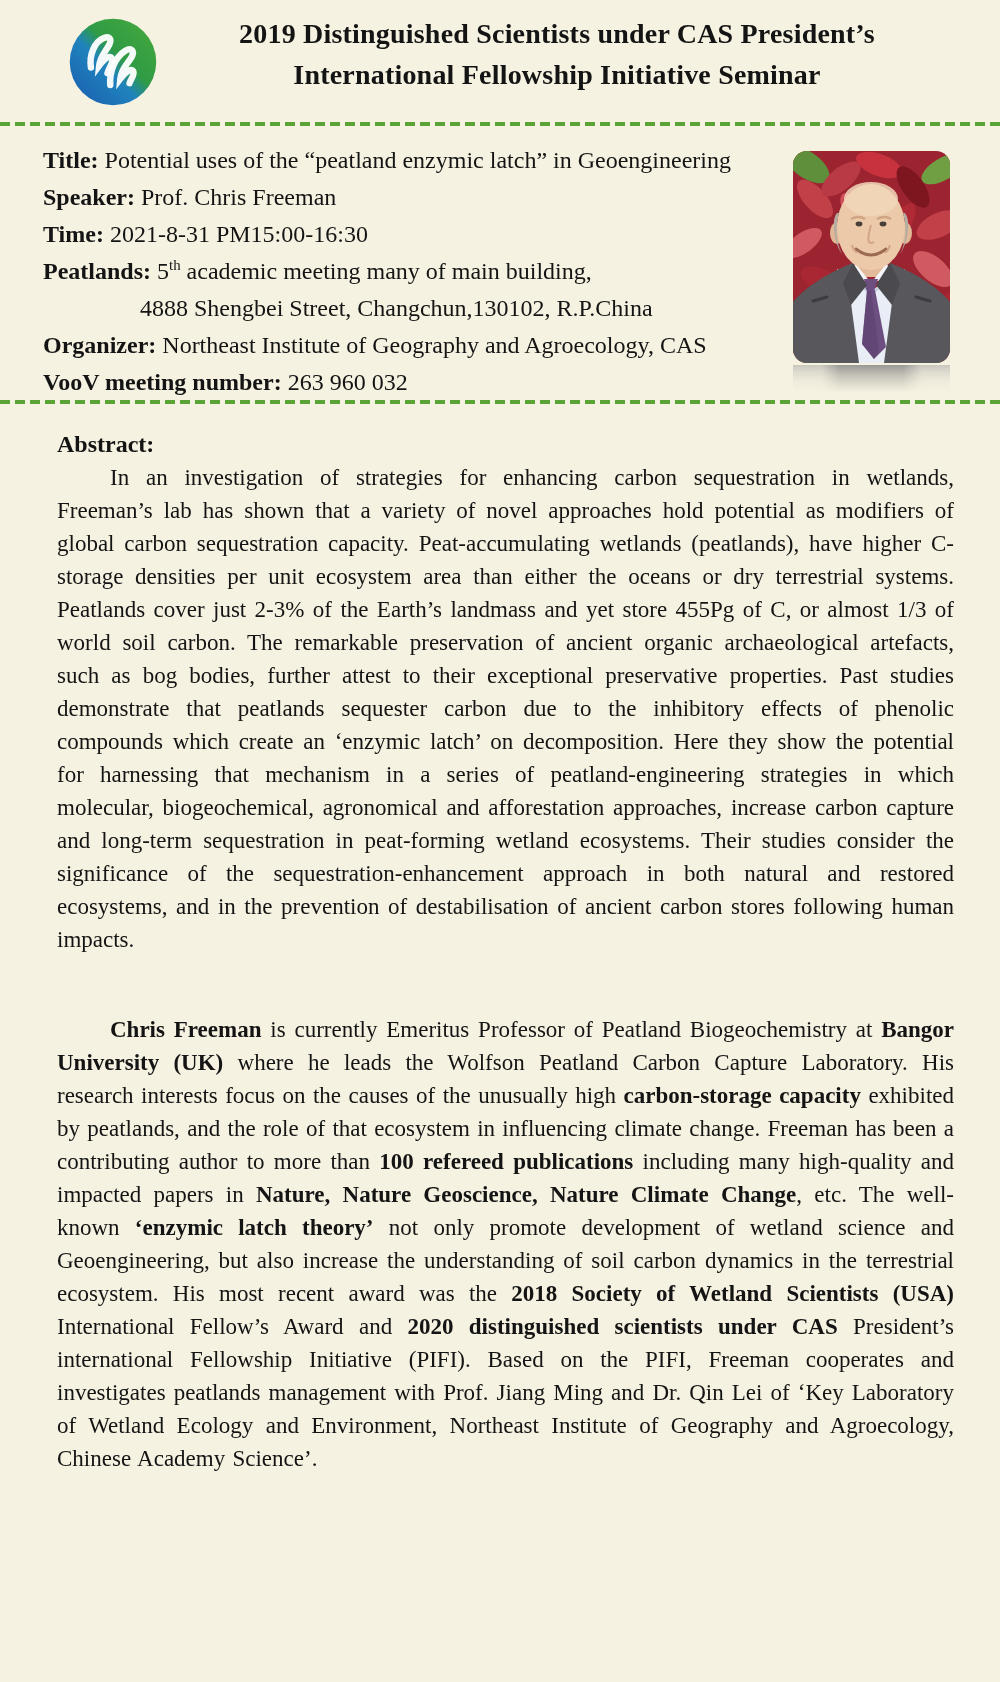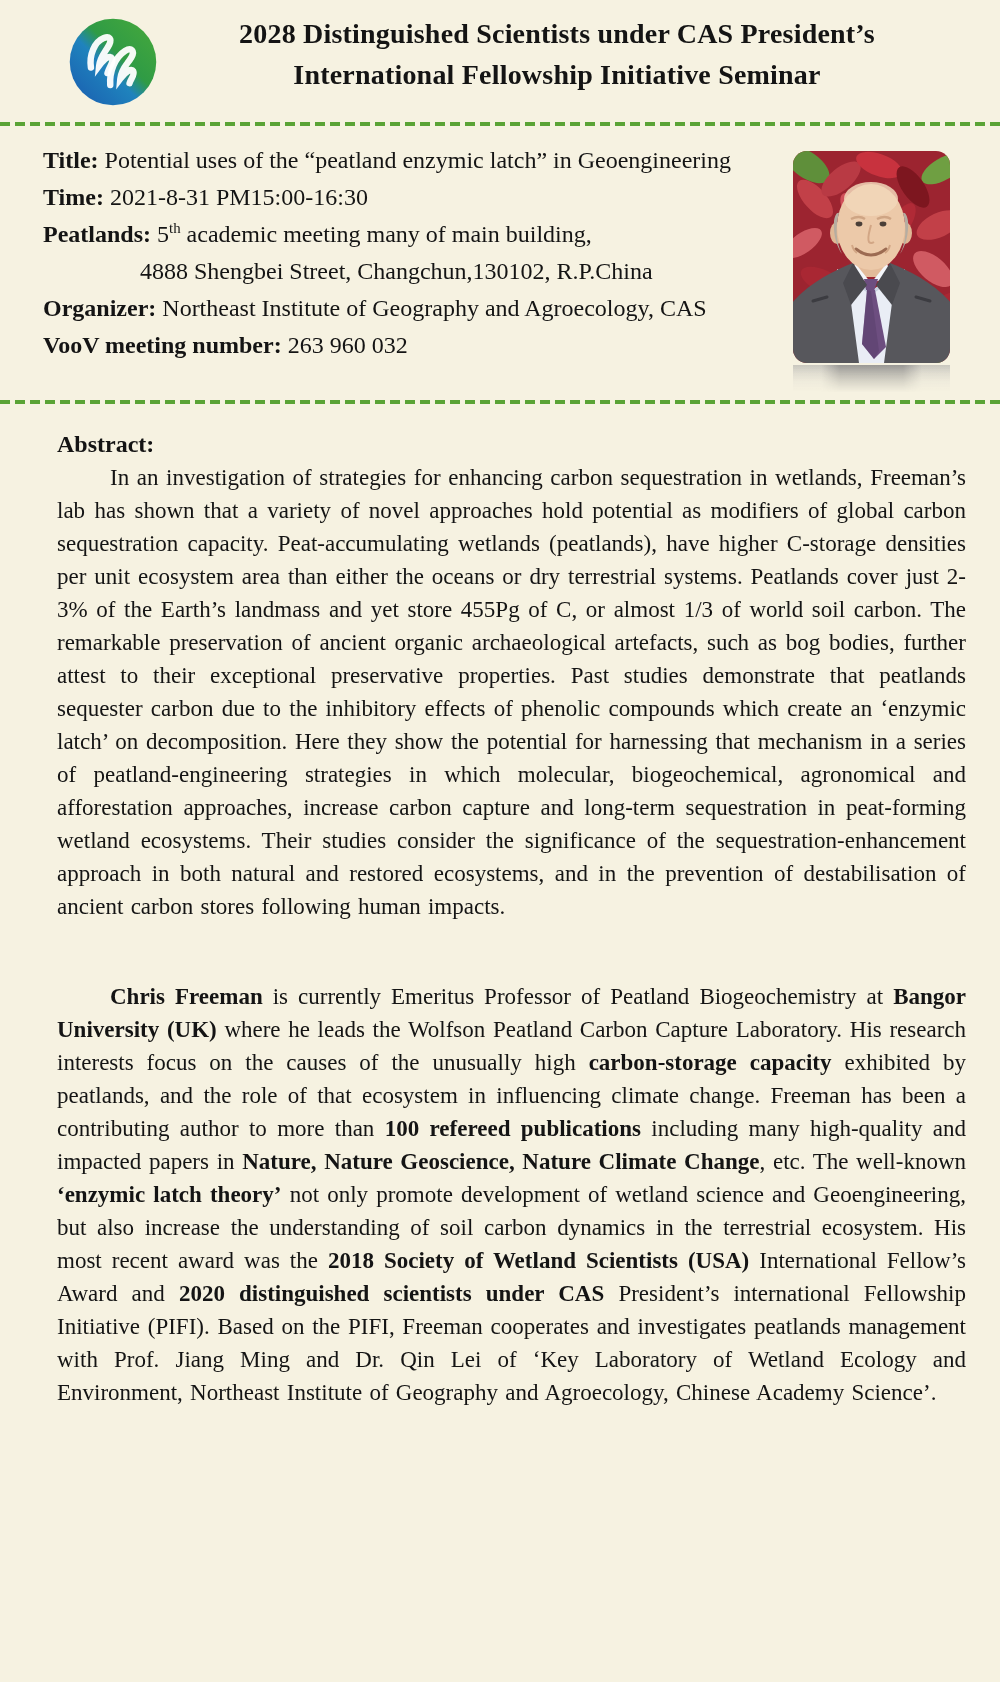--- a/index.html
+++ b/index.html
@@ -48,21 +48,21 @@
   .photo-reflection{
     margin-top:2px;height:30px;width:157px;
     background:
       linear-gradient(to right, rgba(190,190,190,.12) 0 18%, rgba(84,84,90,.42) 30% 70%, rgba(190,190,190,.12) 82% 100%),
       linear-gradient(to bottom, rgba(120,120,126,.35), rgba(150,150,150,.12) 55%, rgba(246,242,225,0));
     -webkit-mask-image:linear-gradient(to bottom,#000, transparent 92%);
             mask-image:linear-gradient(to bottom,#000, transparent 92%);
     filter:blur(.6px);
   }
   
-  .main{padding:24px 34px 0 57px;}
+  .main{padding:24px 46px 0 57px;}
   .section-heading{
     font-weight:bold;
     font-size:24px;
     line-height:33px;
   }
   .body-par{
     font-size:23px;
     line-height:33px;
     text-align:justify;
     text-indent:53px;
@@ -84,29 +84,30 @@
           <stop offset="0.42" stop-color="#2f9b45"></stop>
           <stop offset="0.58" stop-color="#1f83bd"></stop>
           <stop offset="1" stop-color="#1a5fb0"></stop>
         </linearGradient>
       </defs>
       <circle cx="50" cy="50" r="47" fill="url(#lg-globe)"></circle>
       <path d="M26,56 C24,42 30,28 40,24 C46,21.5 49,25 46,31 C42,39 36,44 35,54 C41,46 47,42 49,46 C51,50 46,55 44,62" fill="none" stroke="#ffffff" stroke-width="7" stroke-linecap="round" opacity="0.95"></path>
       <path d="M47,75 C46,61 52,45 63,38 C70,33.5 74,38 70,45 C66,52 59,57 58,68 C64,60 70,56.5 72,60 C74,64 69,69 68,73" fill="none" stroke="#ffffff" stroke-width="7" stroke-linecap="round" opacity="0.95"></path>
     </svg>
     <div class="title-block">
-      <div>2028 Distinguished Scientists under CAS President’s</div>
+      <div>2019 Distinguished Scientists under CAS President’s</div>
       <div>International Fellowship Initiative Seminar</div>
     </div>
   </div>
 
   <div class="dashes"></div>
 
   <div class="info">
     <div class="info-line"><span class="b">Title: </span><span>Potential uses of the “peatland enzymic latch” in Geoengineering</span></div>
+    <div class="info-line"><span class="b">Speaker: </span><span>Prof. Chris Freeman</span></div>
     <div class="info-line"><span class="b">Time: </span><span>2021-8-31 PM15:00-16:30</span></div>
     <div class="info-line"><span class="b">Peatlands: </span><span>5</span><sup>th</sup><span> academic meeting many of main building,</span></div>
     <div class="info-line addr"><span>4888 Shengbei Street, Changchun,130102, R.P.China</span></div>
     <div class="info-line"><span class="b">Organizer: </span><span>Northeast Institute of Geography and Agroecology, CAS</span></div>
     <div class="info-line"><span class="b">VooV meeting number: </span><span>263 960 032</span></div>
 
     <div class="photo-wrap">
       <svg class="photo" viewBox="0 0 157 212" aria-hidden="true">
         <defs>
           <clipPath id="photo-clip">

